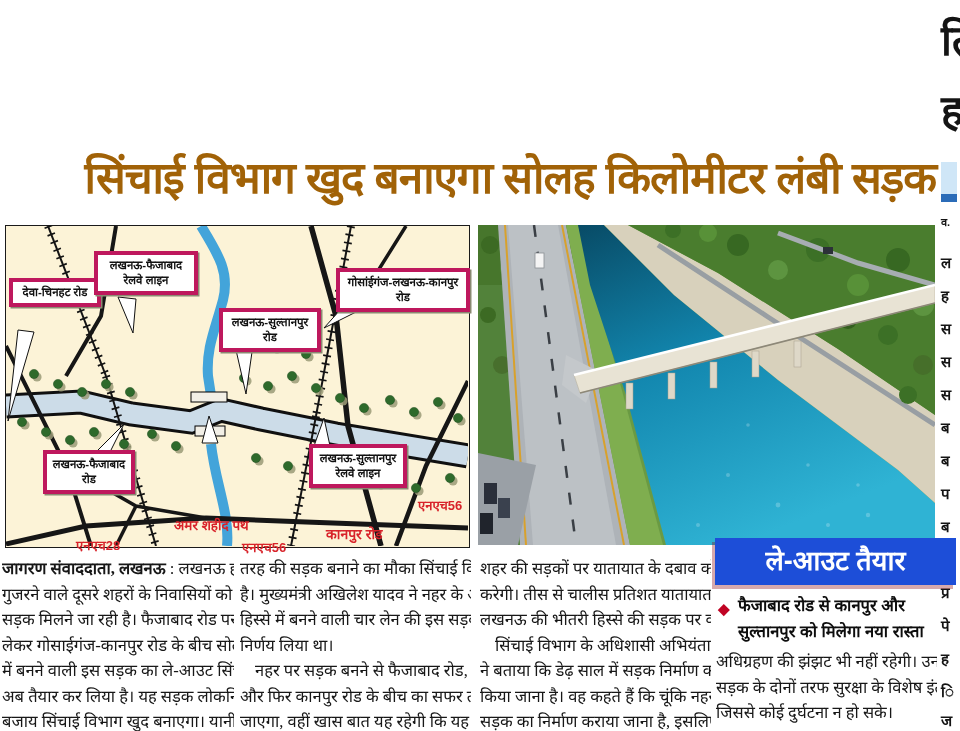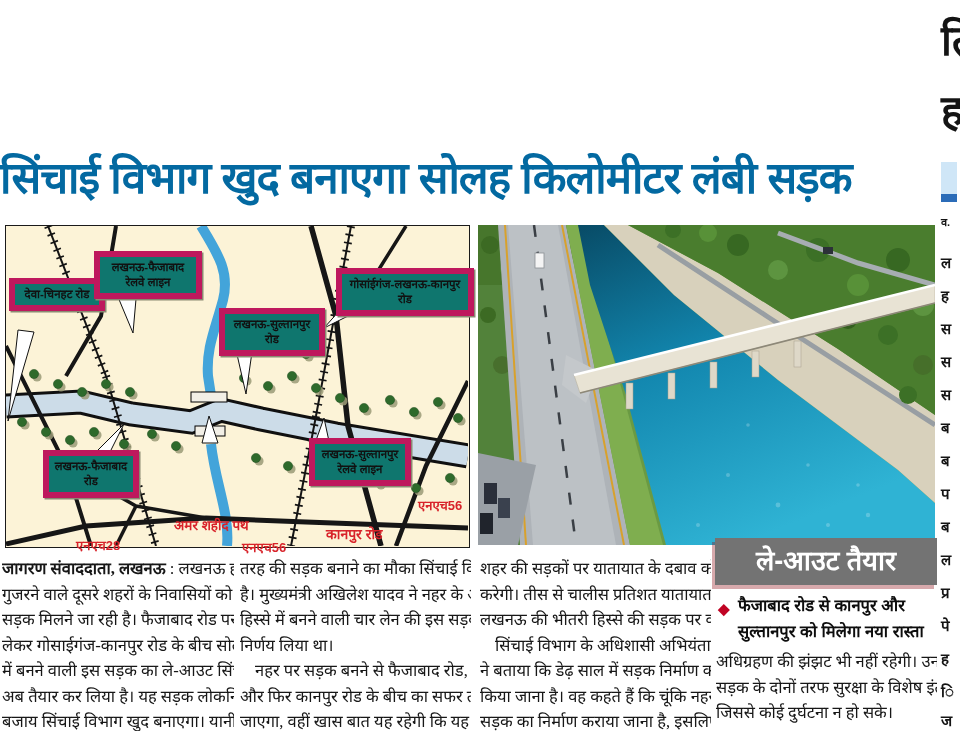--- a/index.html
+++ b/index.html
@@ -3,34 +3,34 @@
 <meta charset="utf-8">
 <style>
   html,body{margin:0;padding:0;background:#e8e8e8}
   #stage{position:relative;width:960px;height:731px;background:#fff;overflow:hidden;
          font-family:"Liberation Sans",sans-serif;color:#111}
   
   #headline{position:absolute;left:0;top:6px;width:936px;height:132px;
             font-size:88px;font-weight:700;line-height:130px;text-align:center;
             color:#d8232a;white-space:nowrap;letter-spacing:-2px}
   #subheadline{position:absolute;left:0;top:144px;width:936px;height:70px;
-            font-size:44px;font-weight:700;line-height:68px;text-align:left;
-            color:#0369a1;white-space:nowrap;letter-spacing:-1px}
+            font-size:44px;font-weight:700;line-height:68px;text-align:right;
+            color:#a16207;white-space:nowrap;letter-spacing:-1px}
   
   #map{position:absolute;left:5px;top:225px;width:465px;height:323px;
        border:1.5px solid #1a1a1a;box-sizing:border-box;background:#fcf3d7}
   #map svg{position:absolute;left:0;top:0}
-  .mlabel{position:absolute;background:#0f766e;border:6px solid #be185d;box-shadow:1.5px 1.5px 0 #8a8a72;
+  .mlabel{position:absolute;background:#ffffff;border:4px solid #be185d;box-shadow:1.5px 1.5px 0 #8a8a72;
           font-size:11.5px;font-weight:700;line-height:1.3;text-align:center;
           padding:3px 2px;color:#111;z-index:3}
   .rlabel{position:absolute;color:#d8232a;font-weight:700;font-size:13px;white-space:nowrap;z-index:3}
   
   #photo{position:absolute;left:478px;top:225px;width:457px;height:320px;overflow:hidden;background:#4a7d2e}
   
-  #layout-box{position:absolute;left:715px;top:538px;width:222px;height:47px;background:#737373;
+  #layout-box{position:absolute;left:715px;top:538px;width:241px;height:47px;background:#1d4ed8;
               box-shadow:-3px 4px 0 rgba(140,10,18,.35);z-index:5}
   #layout-box .t{width:100%;height:100%;color:#fff;font-size:27px;font-weight:700;
                  line-height:47px;text-align:center}
   #layout-bullet{position:absolute;left:716px;top:592px;width:226px;z-index:5;
                  font-size:16.5px;font-weight:700;line-height:26px;color:#0d0d0d;
                  padding-left:22px;box-sizing:border-box}
   #layout-bullet .dia{position:absolute;left:2px;top:4px;color:#c00324;font-size:15px}
   
   .bodycol{position:absolute;font-family:"Liberation Serif",serif;font-size:16.5px;
            line-height:25.5px;color:#171717}
@@ -166,21 +166,21 @@
         <polygon points="196,217 212,217 203,190"></polygon>
         <polygon points="308,220 324,220 318,192"></polygon>
       </g>
     </svg>
 
     <div class="mlabel" style="left:3px;top:52px;width:80px">देवा-चिनहट रोड</div>
     <div class="mlabel" style="left:88px;top:25px;width:92px">लखनऊ-फैजाबाद रेलवे लाइन</div>
     <div class="mlabel" style="left:213px;top:82px;width:90px">लखनऊ-सुल्तानपुर रोड</div>
     <div class="mlabel" style="left:330px;top:42px;width:122px">गोसांईगंज-लखनऊ-कानपुर रोड</div>
     <div class="mlabel" style="left:37px;top:224px;width:80px">लखनऊ-फैजाबाद रोड</div>
-    <div class="mlabel" style="left:303px;top:212px;width:86px">लखनऊ-सुल्तानपुर रेलवे लाइन</div>
+    <div class="mlabel" style="left:303px;top:218px;width:86px">लखनऊ-सुल्तानपुर रेलवे लाइन</div>
 
     <div class="rlabel" style="left:70px;top:310px">एनएच28</div>
     <div class="rlabel" style="left:168px;top:290px;font-size:13.5px">अमर शहीद पथ</div>
     <div class="rlabel" style="left:236px;top:312px">एनएच56</div>
     <div class="rlabel" style="left:320px;top:298px;font-size:14px">कानपुर रोड</div>
     <div class="rlabel" style="left:412px;top:270px">एनएच56</div>
   </div>
 
   <div id="photo">
     <svg width="457" height="320" viewBox="0 0 457 320">

